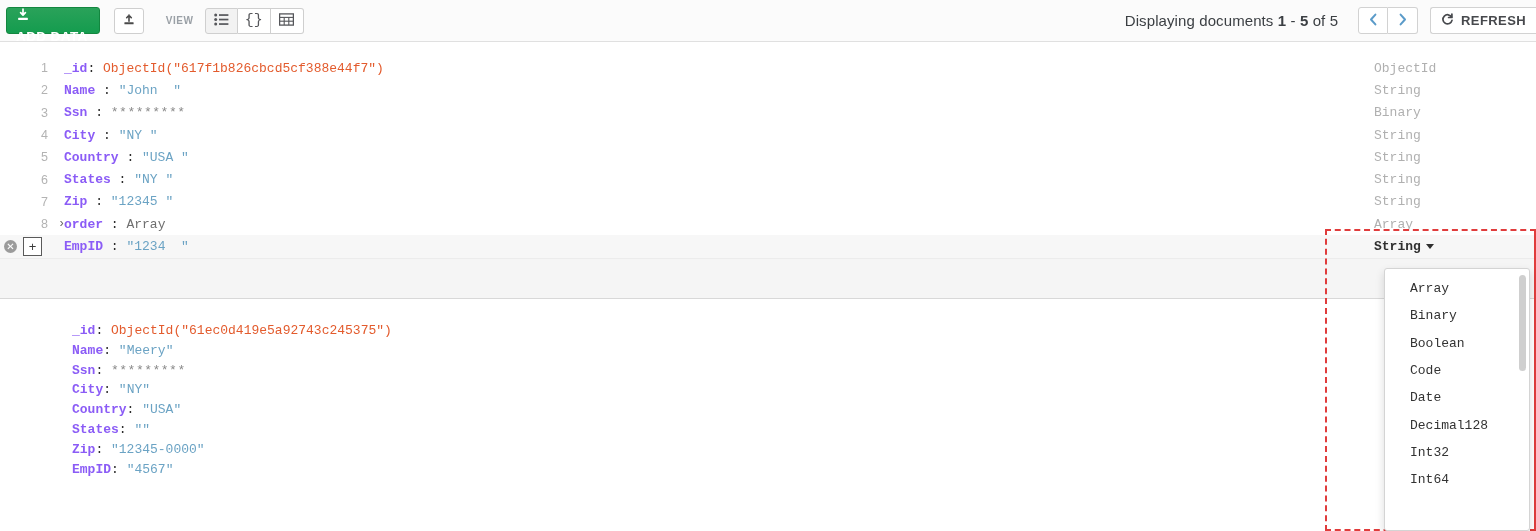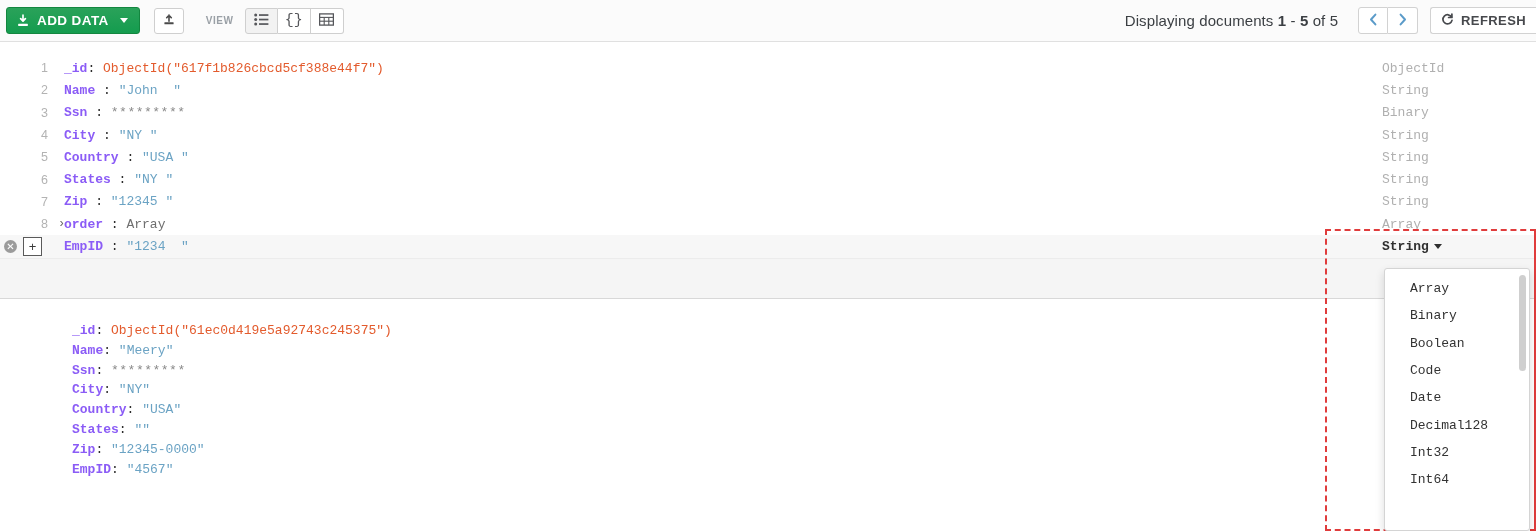--- a/index.html
+++ b/index.html
@@ -15,28 +15,29 @@
   .toolbar {
     position: absolute; top: 0; left: 0; width: 1536px; height: 42px;
     background: #fbfbfb;
     border-bottom: 1px solid #e0e0e0;
     display: flex; align-items: center;
   }
   .tb-left { display: flex; align-items: center; padding-left: 6px; gap: 0; }
   .tb-right { margin-left: auto; display: flex; align-items: center; padding-right: 0px; }
 
   .btn-add-data {
-    display: flex; align-items: center; gap: 7px;
+    display: flex; gap: 7px;
     background: linear-gradient(to bottom, #2aa25a 0%, #149c4e 100%);
     border: 1px solid #13863f;
     border-radius: 3px;
     color: #fff; font-size: 13.5px; font-weight: bold;
     letter-spacing: .4px;
     height: 27px; padding: 0 11px 0 9px;
     cursor: pointer;
+    flex-direction: column;
   }
   .btn-add-data .caret {
     width: 0; height: 0; margin-left: 4px;
     border-left: 4.5px solid transparent;
     border-right: 4.5px solid transparent;
     border-top: 5px solid #fff;
   }
   .ico-download { display:block; }
 
   .btn-export {
@@ -141,21 +142,21 @@
   .btn-plus {
     width: 19px; height: 19px;
     border: 1px solid #5a5a5a; background: #fff;
     color: #3a3a3a; font-size: 13px; line-height: 17px;
     text-align: center; cursor: pointer;
     font-family: "Liberation Sans", sans-serif;
   }
 
   
   .type-col {
-    position: absolute; right: 8px; top: 0; width: 206px; height: 22.3px;
+    position: absolute; right: 16px; top: 0; width: 206px; height: 22.3px;
     display: flex; align-items: center;
     padding-left: 60px;
     color: #b0b0b0;
     font-family: "Liberation Mono", monospace; font-size: 13px;
   }
   .type-col.active { color: #303030; font-weight: bold; }
   .type-caret {
     margin-left: 5px; width: 0; height: 0;
     border-left: 4px solid transparent;
     border-right: 4px solid transparent;

